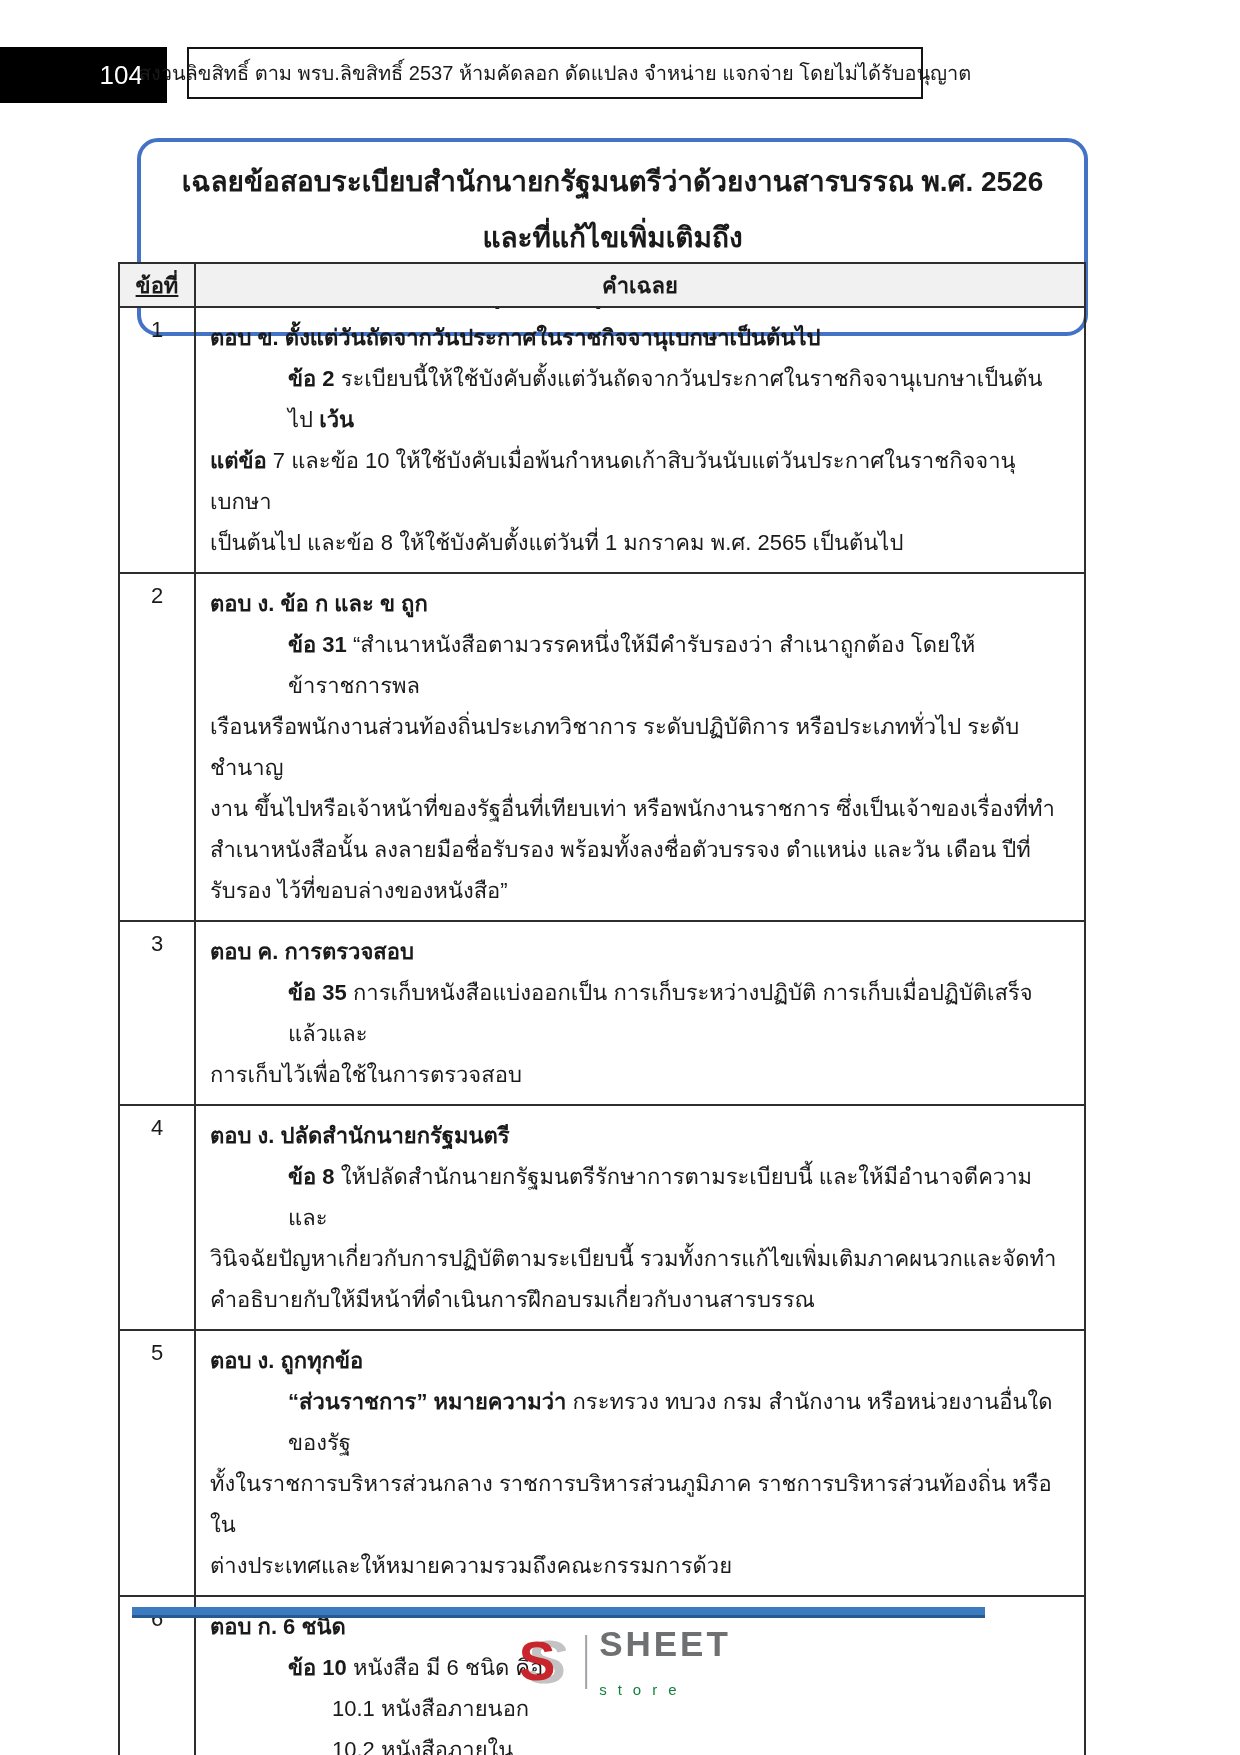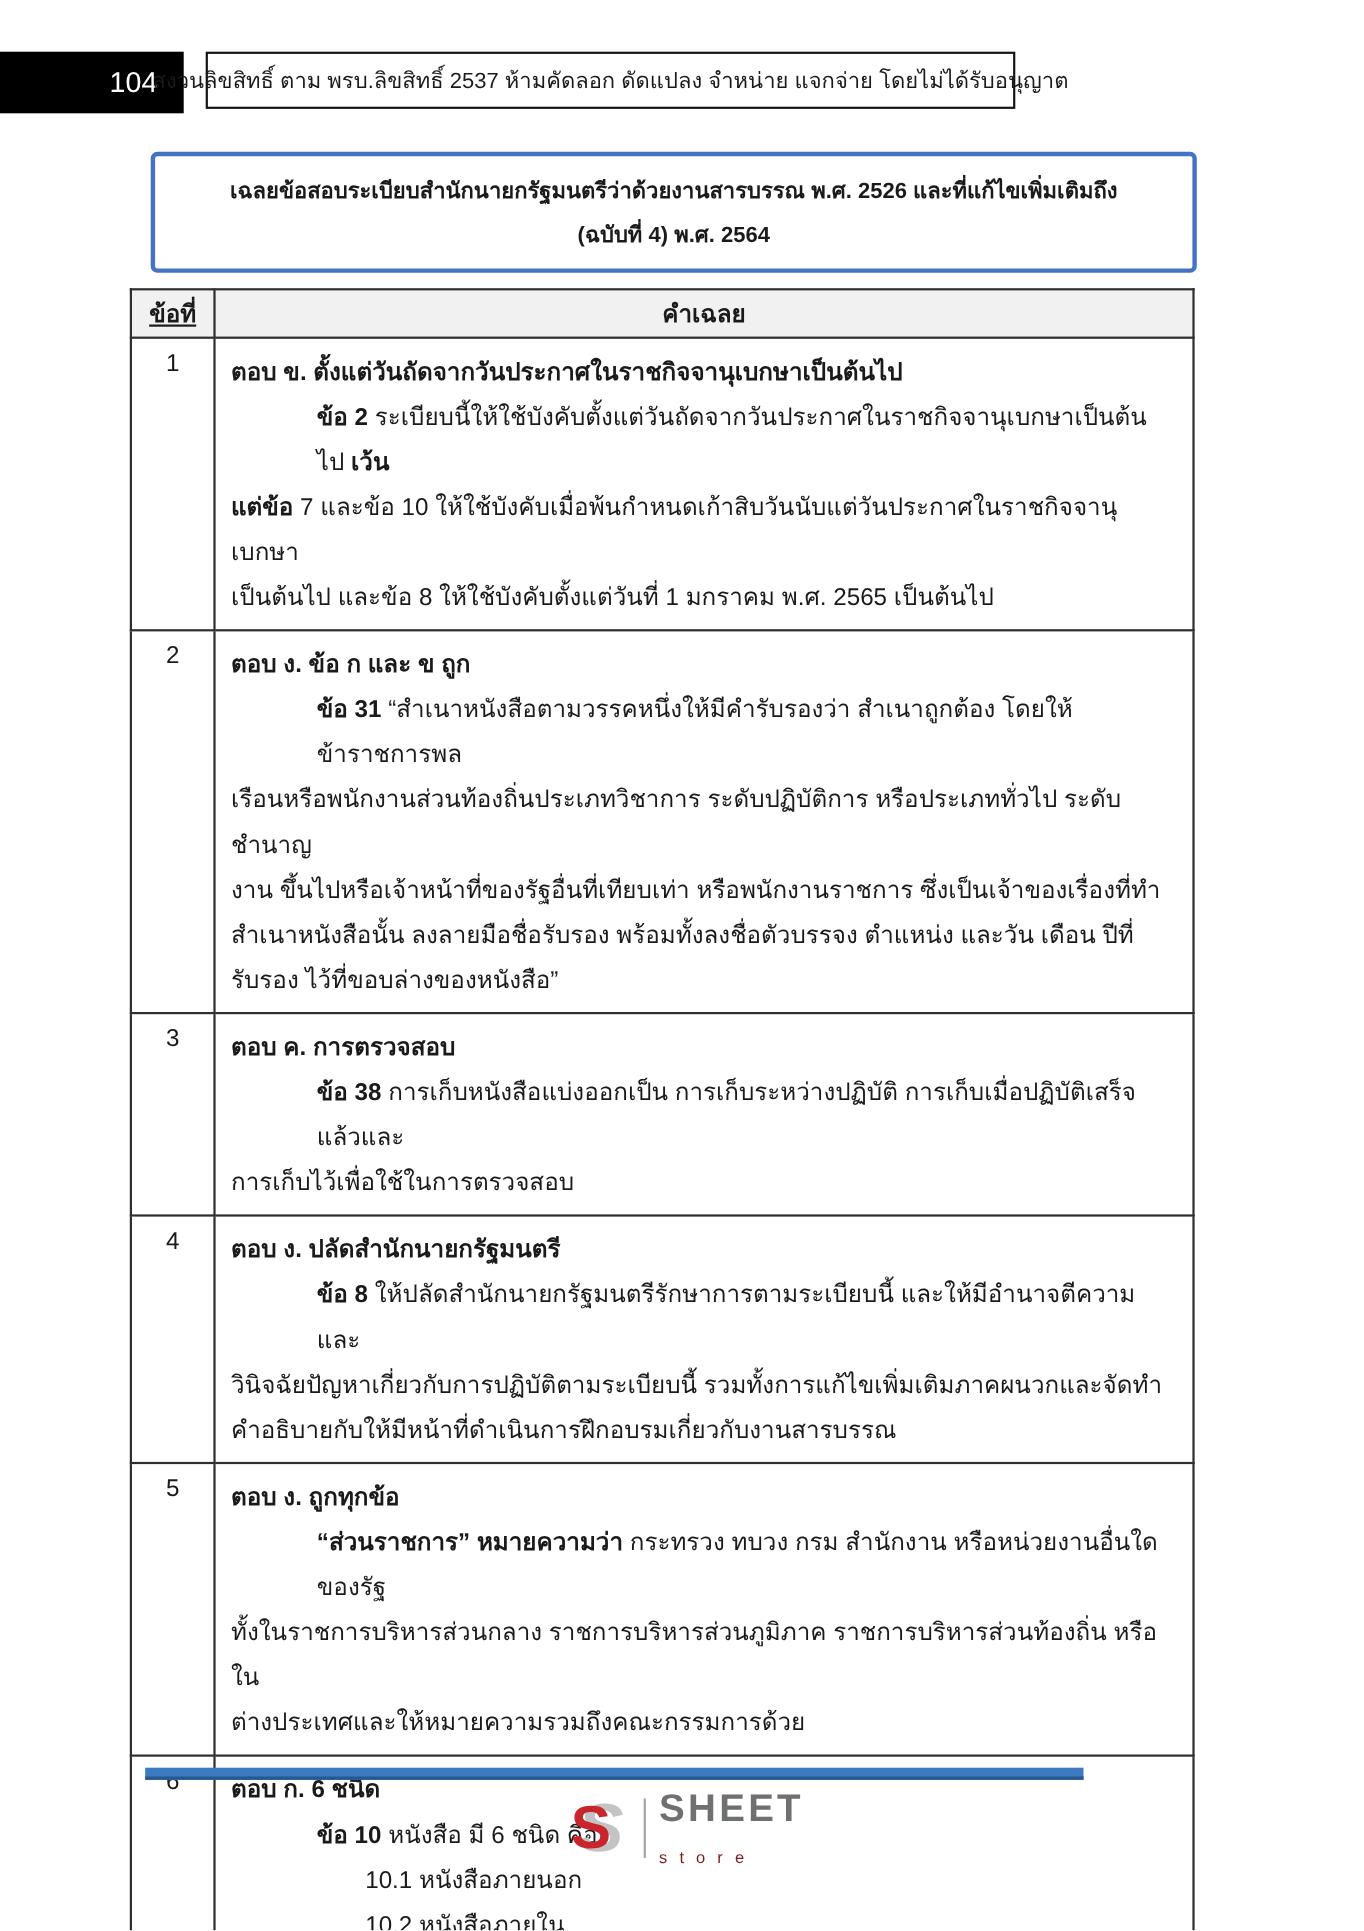--- a/index.html
+++ b/index.html
@@ -44,25 +44,25 @@
     white-space: nowrap;
   }
 
   
   .title-box {
     position: absolute;
     left: 137px; top: 138px;
     width: 951px;
     box-sizing: border-box;
     border: 4px solid #4472C4;
-    border-radius: 6px;
+    border-radius: 21px;
     padding: 12px 26px 10px 26px;
     text-align: center;
     font-weight: bold;
-    font-size: 20px;
+    font-size: 28px;
     line-height: 2.0;
   }
 
   
   .answer-table {
     position: absolute;
     left: 118px; top: 262px;
     width: 968px;
     border-collapse: collapse;
     font-size: 22px;
@@ -119,21 +119,21 @@
   .logo-text { display: flex; flex-direction: column; gap: 16px; }
   .logo-text .sheet {
     font-size: 35px;
     font-weight: bold;
     color: #6f7072;
     letter-spacing: 3px;
     line-height: 1;
   }
   .logo-text .store {
     font-size: 15px;
-    color: #7f1d1d;
+    color: #15803d;
     letter-spacing: 11px;
     margin-top: 5px;
     line-height: 1;
   }
 </style>
 </head>
 <body>
 
 <div class="page">
 
@@ -177,21 +177,21 @@
           <div class="line"><span>งาน ขึ้นไปหรือเจ้าหน้าที่ของรัฐอื่นที่เทียบเท่า หรือพนักงานราชการ ซึ่งเป็นเจ้าของเรื่องที่ทำ</span></div>
           <div class="line"><span>สำเนาหนังสือนั้น  ลงลายมือชื่อรับรอง พร้อมทั้งลงชื่อตัวบรรจง ตำแหน่ง และวัน เดือน ปีที่</span></div>
           <div class="line"><span>รับรอง ไว้ที่ขอบล่างของหนังสือ”</span></div>
         </td>
       </tr>
 
       <tr>
         <td class="no">3</td>
         <td class="ans">
           <div class="line"><span class="b">ตอบ ค. การตรวจสอบ</span></div>
-          <div class="line indent"><span class="b">ข้อ 38</span><span> การเก็บหนังสือแบ่งออกเป็น การเก็บระหว่างปฏิบัติ การเก็บเมื่อปฏิบัติเสร็จแล้วและ</span></div>
+          <div class="line indent"><span class="b">ข้อ 35</span><span> การเก็บหนังสือแบ่งออกเป็น การเก็บระหว่างปฏิบัติ การเก็บเมื่อปฏิบัติเสร็จแล้วและ</span></div>
           <div class="line"><span>การเก็บไว้เพื่อใช้ในการตรวจสอบ</span></div>
         </td>
       </tr>
 
       <tr>
         <td class="no">4</td>
         <td class="ans">
           <div class="line"><span class="b">ตอบ ง. ปลัดสำนักนายกรัฐมนตรี</span></div>
           <div class="line indent"><span class="b">ข้อ 8</span><span> ให้ปลัดสำนักนายกรัฐมนตรีรักษาการตามระเบียบนี้ และให้มีอำนาจตีความและ</span></div>
           <div class="line"><span>วินิจฉัยปัญหาเกี่ยวกับการปฏิบัติตามระเบียบนี้ รวมทั้งการแก้ไขเพิ่มเติมภาคผนวกและจัดทำ</span></div>

